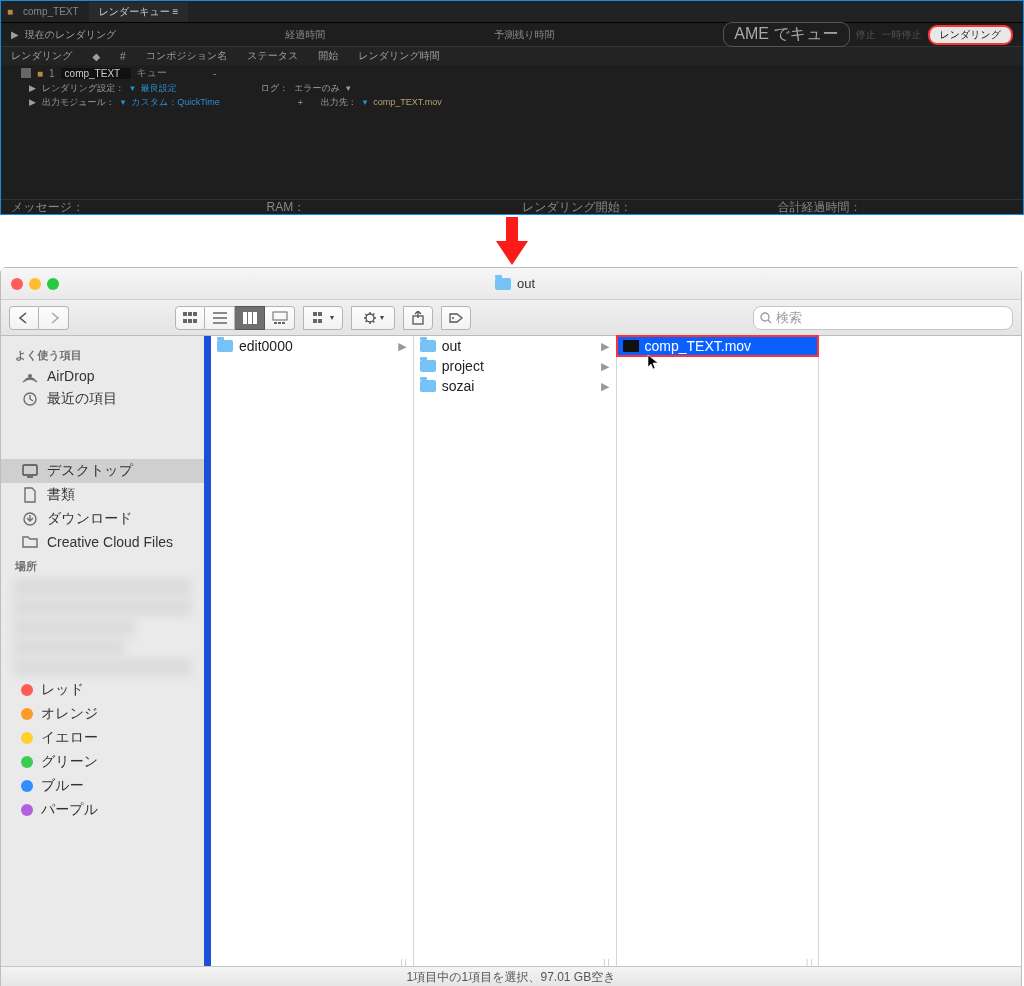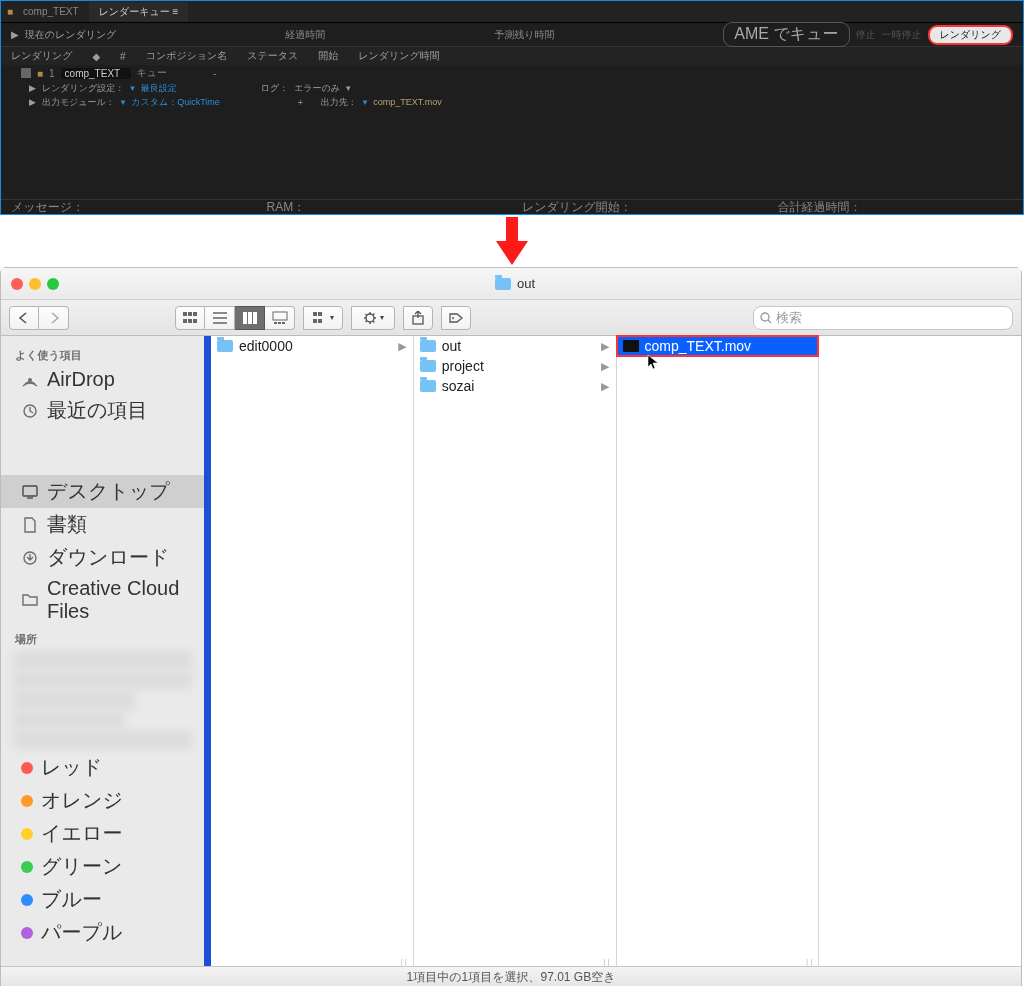--- a/index.html
+++ b/index.html
@@ -55,21 +55,21 @@
   .tb-btn.active { background: #6f6f6f; color: #fff; border-color: #555; }
   .tb-btn svg { width: 16px; height: 14px; }
   .tb-spacer { flex: 1; }
   .search-box { display: flex; align-items: center; width: 260px; height: 24px; border: 1px solid #c6c6c6; border-radius: 8px; background: #fff; padding: 0 6px; gap: 4px; color: #999; }
   .search-box svg { width: 12px; height: 12px; }
 
   .finder-body { display: flex; height: 630px; }
 
   .sidebar { width: 210px; background: #eaeaea; border-right: 7px solid #1d4ed8; padding-top: 6px; overflow: hidden; }
   .sb-section { font-size: 11px; color: #6b6b6b; font-weight: 600; padding: 6px 14px 2px; }
-  .sb-item { display: flex; align-items: center; gap: 8px; padding: 3px 12px 3px 20px; font-size: 20px; color: #333; }
+  .sb-item { display: flex; align-items: center; gap: 8px; padding: 3px 12px 3px 20px; font-size: 14px; color: #333; }
   .sb-item.selected { background: #cfcfcf; margin-top: 48px; }
   .sb-icon { width: 18px; height: 16px; display: flex; align-items: center; justify-content: center; color: #6e6e6e; }
   .sb-icon svg { width: 18px; height: 16px; }
   .blur-item { filter: blur(4px); color: #777; background: #dcdcdc; margin: 2px 12px; height: 18px; border-radius: 2px; }
   .tag-dot { width: 12px; height: 12px; border-radius: 50%; }
 
   .col { flex: 1; border-right: 1px solid #d7d7d7; position: relative; }
   .col:last-child { border-right: none; }
   .col-item { display: flex; align-items: center; padding: 2px 6px; gap: 6px; font-size: 14px; color: #222; }
   .col-item .arrow { margin-left: auto; color: #999; font-size: 11px; }

